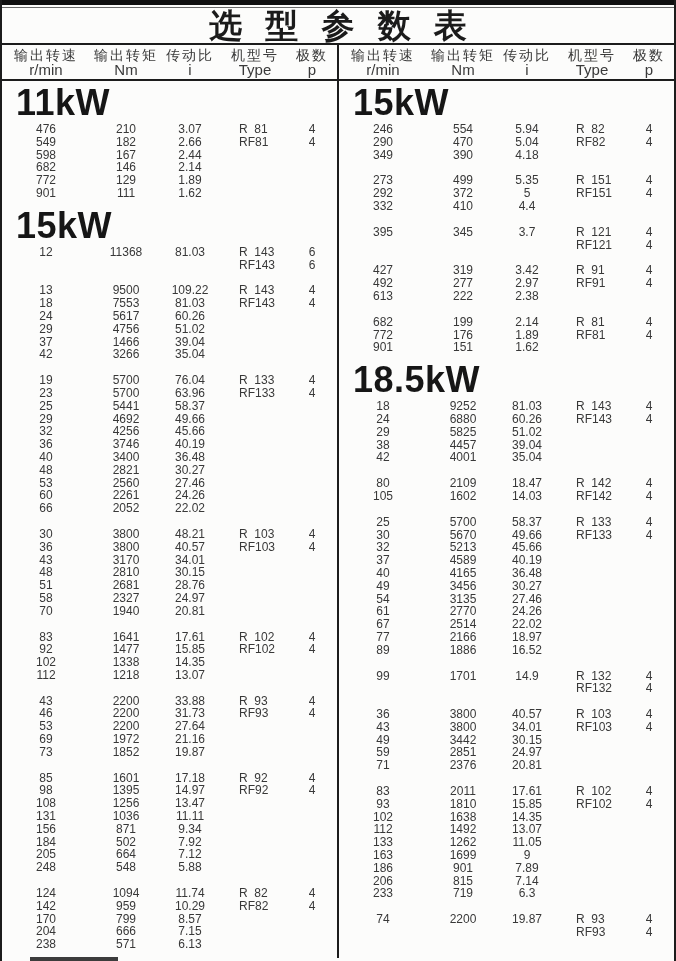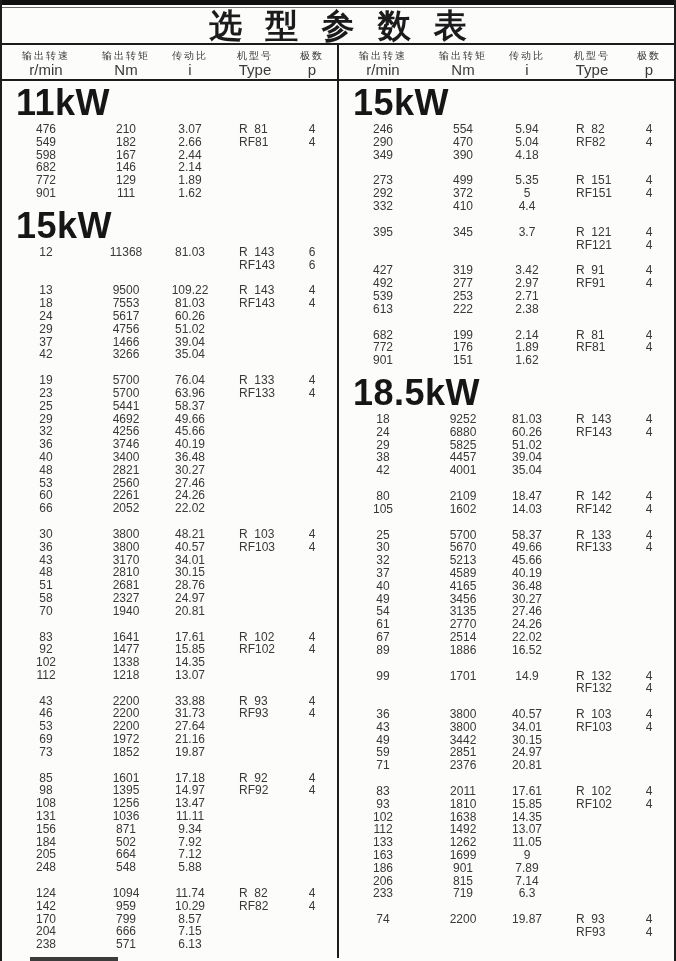--- a/index.html
+++ b/index.html
@@ -34,21 +34,21 @@
   .half.left{border-right:2px solid #1c1c1c;}
   .half.right{width:336px;}
   .col-headers{
     display:grid;
     grid-template-columns:88px 72px 56px 74px 40px;
     padding:4px 0 3px 0;
     border-bottom:2px solid #1c1c1c;
     height:27px;
   }
   .hcell{text-align:center;}
-  .hcn{font-size:10px;letter-spacing:2px;color:#3a3a3a;line-height:13px;}
+  .hcn{font-size:14px;letter-spacing:2px;color:#3a3a3a;line-height:13px;}
   .hunit{font-size:15px;color:#3a3a3a;line-height:13px;margin-top:1px;}
   .content{padding-top:0;}
   .kw-heading{
     font-weight:bold;
     font-size:36px;
     line-height:26px;
     margin:9px 0 7px 14px;
     color:#161616;
     letter-spacing:0.5px;
   }
@@ -606,27 +606,20 @@
               <span class="cell c4">4</span>
             </div>
             <div class="row">
               <span class="cell c0">492</span>
               <span class="cell c1">277</span>
               <span class="cell c2">2.97</span>
               <span class="cell c3">RF91</span>
               <span class="cell c4">4</span>
             </div>
             <div class="row">
-              <span class="cell c0">539</span>
-              <span class="cell c1">253</span>
-              <span class="cell c2">2.71</span>
-              <span class="cell c3"></span>
-              <span class="cell c4"></span>
-            </div>
-            <div class="row">
               <span class="cell c0">613</span>
               <span class="cell c1">222</span>
               <span class="cell c2">2.38</span>
               <span class="cell c3"></span>
               <span class="cell c4"></span>
             </div>
           </div>
           <div class="block">
             <div class="row">
               <span class="cell c0">682</span>
@@ -758,20 +751,27 @@
               <span class="cell c0">61</span>
               <span class="cell c1">2770</span>
               <span class="cell c2">24.26</span>
               <span class="cell c3"></span>
               <span class="cell c4"></span>
             </div>
             <div class="row">
               <span class="cell c0">67</span>
               <span class="cell c1">2514</span>
               <span class="cell c2">22.02</span>
+              <span class="cell c3"></span>
+              <span class="cell c4"></span>
+            </div>
+            <div class="row">
+              <span class="cell c0">77</span>
+              <span class="cell c1">2166</span>
+              <span class="cell c2">18.97</span>
               <span class="cell c3"></span>
               <span class="cell c4"></span>
             </div>
             <div class="row">
               <span class="cell c0">89</span>
               <span class="cell c1">1886</span>
               <span class="cell c2">16.52</span>
               <span class="cell c3"></span>
               <span class="cell c4"></span>
             </div>

